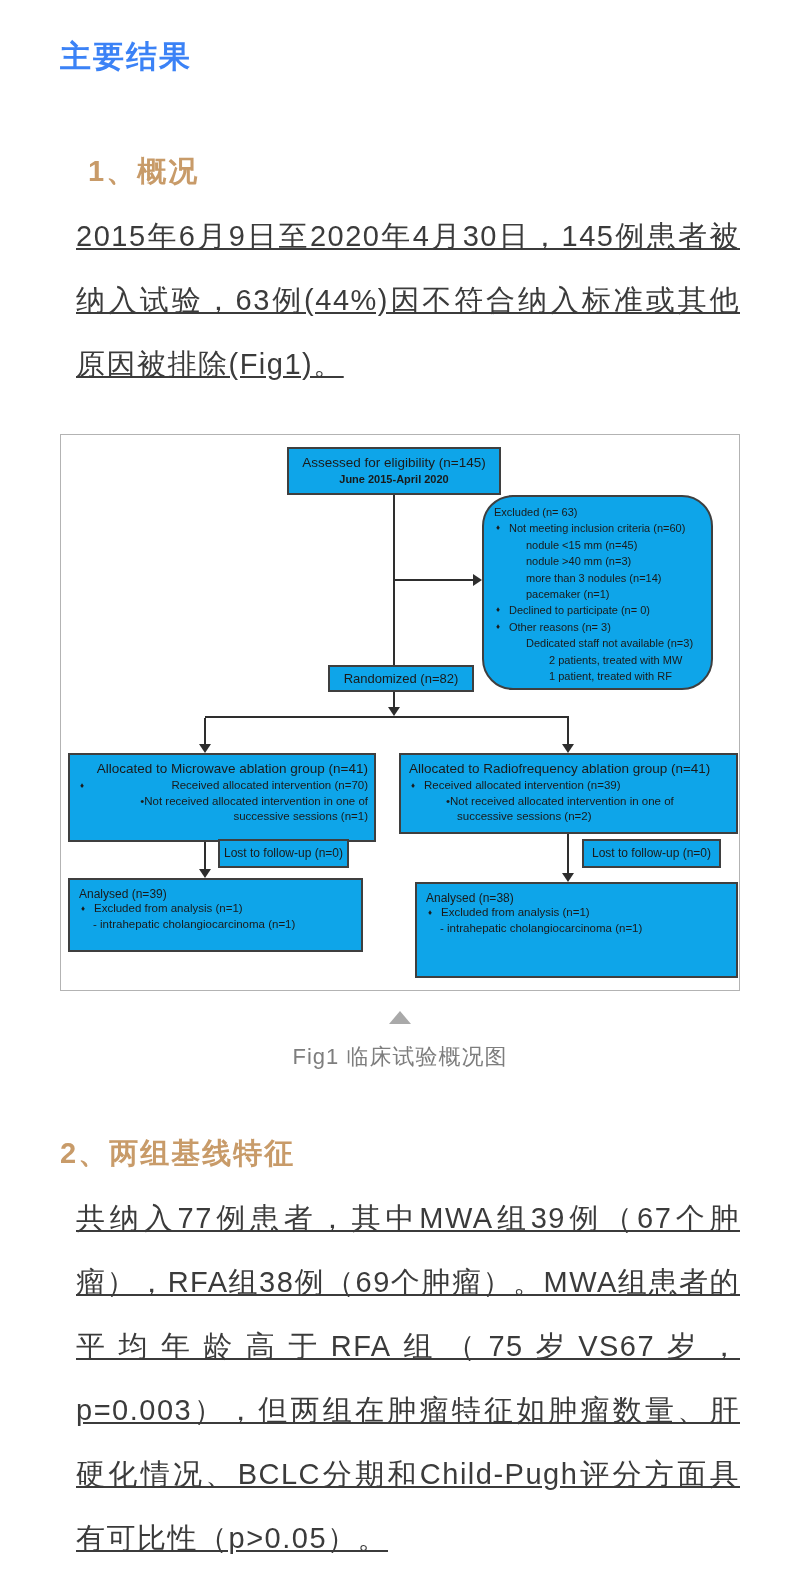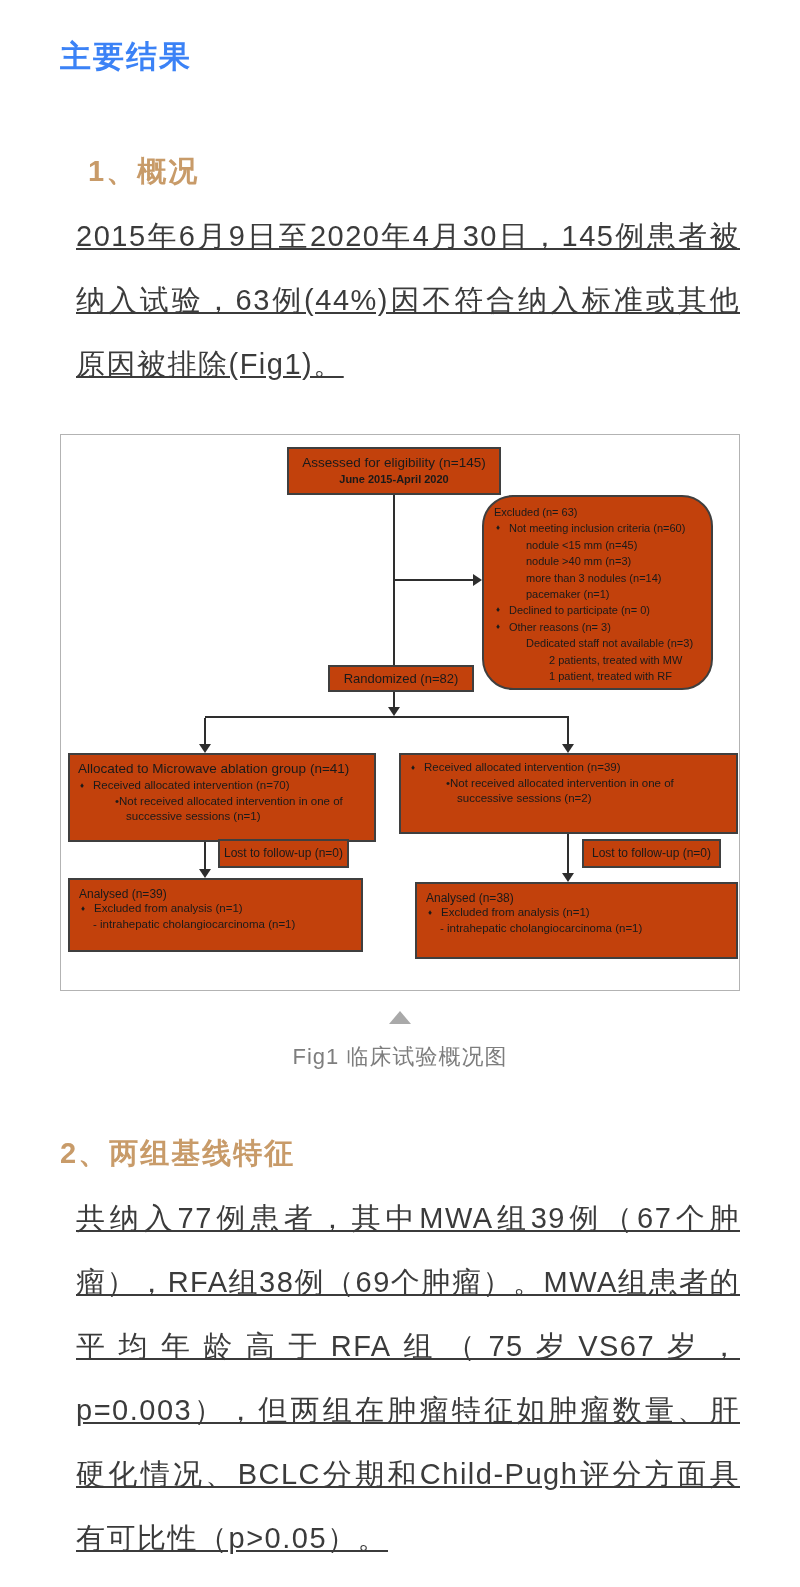--- a/index.html
+++ b/index.html
@@ -18,21 +18,21 @@
   .sec-heading.first{margin-top:74px;margin-left:28px;}
   .sec-heading.second{margin-top:62px;}
   .body-para{
     font-size:29px;line-height:64px;letter-spacing:1.5px;
     text-align:justify;color:#3b3b3b;margin:12px 0 0 16px;text-decoration:underline;
   }
 
   
   .fig-wrap{margin-top:38px;border:1px solid #b3b3b3;width:678px;height:555px;
     position:relative;background:#fff;color:#1a1a1a;}
-  .fc-box{position:absolute;border:2px solid #3f3f3f;background:#c2410c;box-sizing:border-box;}
+  .fc-box{position:absolute;border:2px solid #3f3f3f;background:#0ea5e9;box-sizing:border-box;}
   .fc-hline,.fc-vline{position:absolute;background:#2e2e2e;}
   .arr-down{position:absolute;width:0;height:0;border-left:6px solid transparent;
     border-right:6px solid transparent;border-top:9px solid #2e2e2e;}
   .arr-right{position:absolute;width:0;height:0;border-top:6px solid transparent;
     border-bottom:6px solid transparent;border-left:9px solid #2e2e2e;}
 
   .fc-center{text-align:center;}
   .t14{font-size:13.5px;line-height:18px;}
   .t13{font-size:13px;}
   .t12{font-size:12px;}
@@ -44,26 +44,26 @@
   .bl1::before{content:"\2666";position:absolute;left:2px;top:0;font-size:8px;}
   .ind2{padding-left:32px;}
   .ind3{padding-left:55px;}
   .bl2{position:relative;padding-left:48px;text-indent:-11px;}
   .bl2::before{content:"\2022";}
   .dash{padding-left:14px;}
 
   .box-assessed{left:226px;top:12px;width:214px;height:48px;padding-top:5px;}
   .box-excluded{left:421px;top:60px;width:231px;height:195px;padding:7px 6px 0 10px;border-radius:31px;}
   .box-randomized{left:267px;top:230px;width:146px;height:27px;line-height:23px;}
-  .box-alloc-l{left:7px;top:318px;width:308px;height:89px;padding:5px 6px 0 8px;}
+  .box-alloc-l{left:7px;top:318px;width:308px;height:89px;padding:5px 6px 0 8px;text-align:right;}
   .box-alloc-r{left:338px;top:318px;width:339px;height:81px;padding:5px 6px 0 8px;}
   .box-lost-l{left:157px;top:404px;width:131px;height:29px;line-height:25px;}
   .box-lost-r{left:521px;top:404px;width:139px;height:29px;line-height:25px;}
   .box-ana-l{left:7px;top:443px;width:295px;height:74px;padding:7px 6px 0 9px;}
-  .box-ana-r{left:354px;top:447px;width:323px;height:77px;padding:7px 6px 0 9px;}
+  .box-ana-r{left:354px;top:447px;width:323px;height:96px;padding:7px 6px 0 9px;}
 
   .collapse-tri{width:0;height:0;margin:20px auto 0 auto;
     border-left:11px solid transparent;border-right:11px solid transparent;
     border-bottom:13px solid #a9a9a9;cursor:pointer;}
   .fig-caption{font-size:22px;color:#7e7e7e;text-align:center;margin-top:18px;letter-spacing:1px;}
 </style>
 </head>
 <body>
 
 <div class="page">
@@ -114,20 +114,21 @@
 
     <div class="fc-box box-randomized fc-center t13">Randomized (n=82)</div>
 
     <div class="fc-box box-alloc-l">
       <div class="t14">Allocated to Microwave ablation group (n=41)</div>
       <div class="bl1 fc-small2">Received allocated intervention (n=70)</div>
       <div class="bl2 fc-small2">Not received allocated intervention in one of successive sessions (n=1)</div>
     </div>
 
     <div class="fc-box box-alloc-r">
+      <div class="t14">Allocated to Radiofrequency ablation group (n=41)</div>
       <div class="bl1 fc-small2">Received allocated intervention (n=39)</div>
       <div class="bl2 fc-small2">Not received allocated intervention in one of successive sessions (n=2)</div>
     </div>
 
     <div class="fc-box box-lost-l fc-center t12">Lost to follow-up (n=0)</div>
     <div class="fc-box box-lost-r fc-center t12">Lost to follow-up (n=0)</div>
 
     <div class="fc-box box-ana-l">
       <div class="t12">Analysed (n=39)</div>
       <div class="bl1 fc-small2">Excluded from analysis (n=1)</div>

